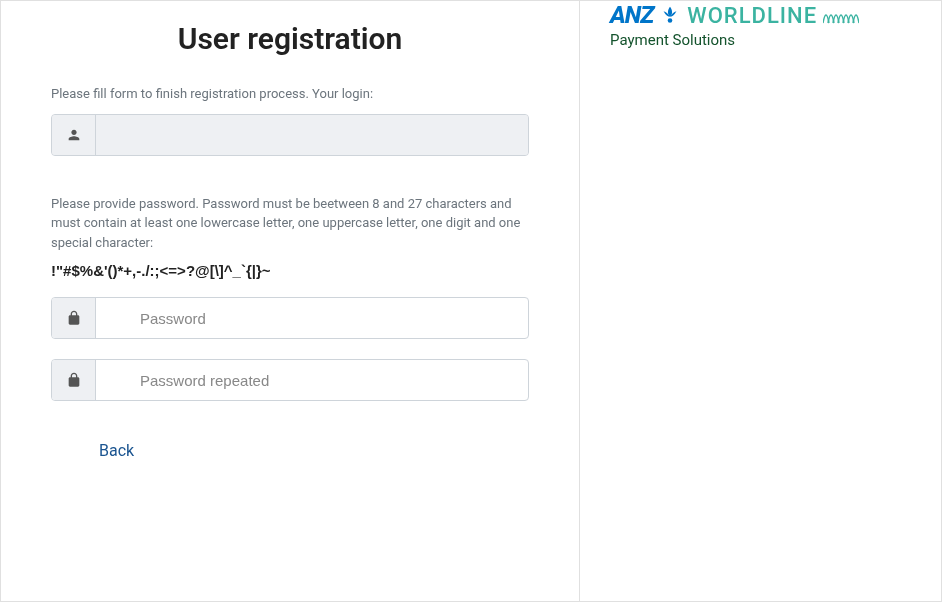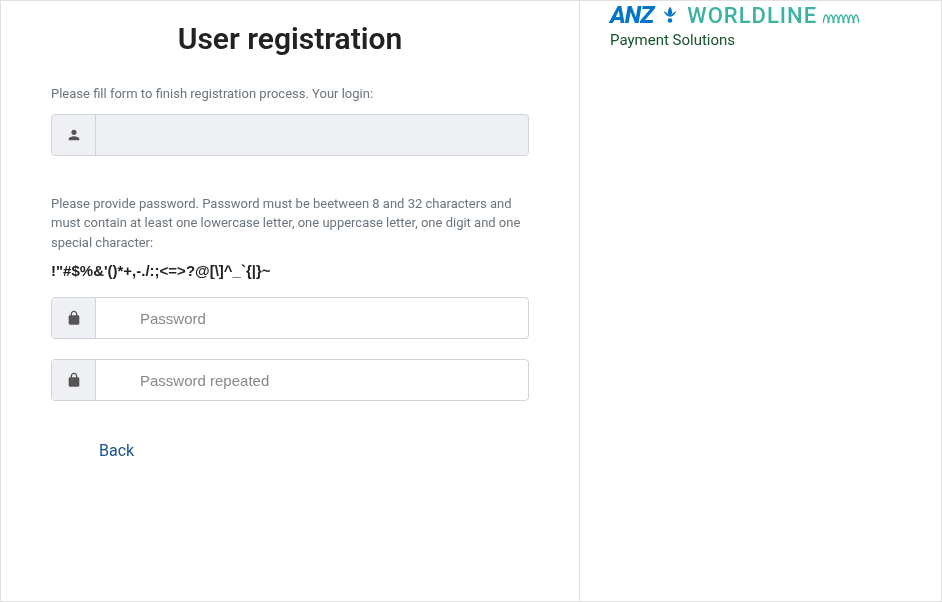--- a/index.html
+++ b/index.html
@@ -160,21 +160,21 @@
     <div class="input-addon">
       <svg class="icon-svg" viewBox="0 0 24 24" fill="#555">
         <path d="M12 12c2.21 0 4-1.79 4-4s-1.79-4-4-4-4 1.79-4 4 1.79 4 4 4zm0 2c-2.67 0-8 1.34-8 4v2h16v-2c0-2.66-5.33-4-8-4z"></path>
       </svg>
     </div>
     <input class="input-field" type="text" readonly="" value="" style="">
   </div>
 
   <div class="section-gap"></div>
 
-  <p class="instruction-text">Please provide password. Password must be beetween 8 and 32 characters and must contain at least one lowercase letter, one uppercase letter, one digit and one special character:</p>
+  <p class="instruction-text">Please provide password. Password must be beetween 8 and 27 characters and must contain at least one lowercase letter, one uppercase letter, one digit and one special character:</p>
   <p class="special-chars">!"#$%&amp;'()*+,-./:;&lt;=&gt;?@[\]^_`{|}~</p>
 
   <div class="input-group">
     <div class="input-addon">
       <svg class="icon-svg" viewBox="0 0 24 24" fill="#555">
         <path d="M18 8h-1V6c0-2.76-2.24-5-5-5S7 3.24 7 6v2H6c-1.1 0-2 .9-2 2v10c0 1.1.9 2 2 2h12c1.1 0 2-.9 2-2V10c0-1.1-.9-2-2-2zM9 6c0-1.66 1.34-3 3-3s3 1.34 3 3v2H9V6z"></path>
       </svg>
     </div>
     <input class="input-field" type="password" placeholder="Password" style="">
   </div>

